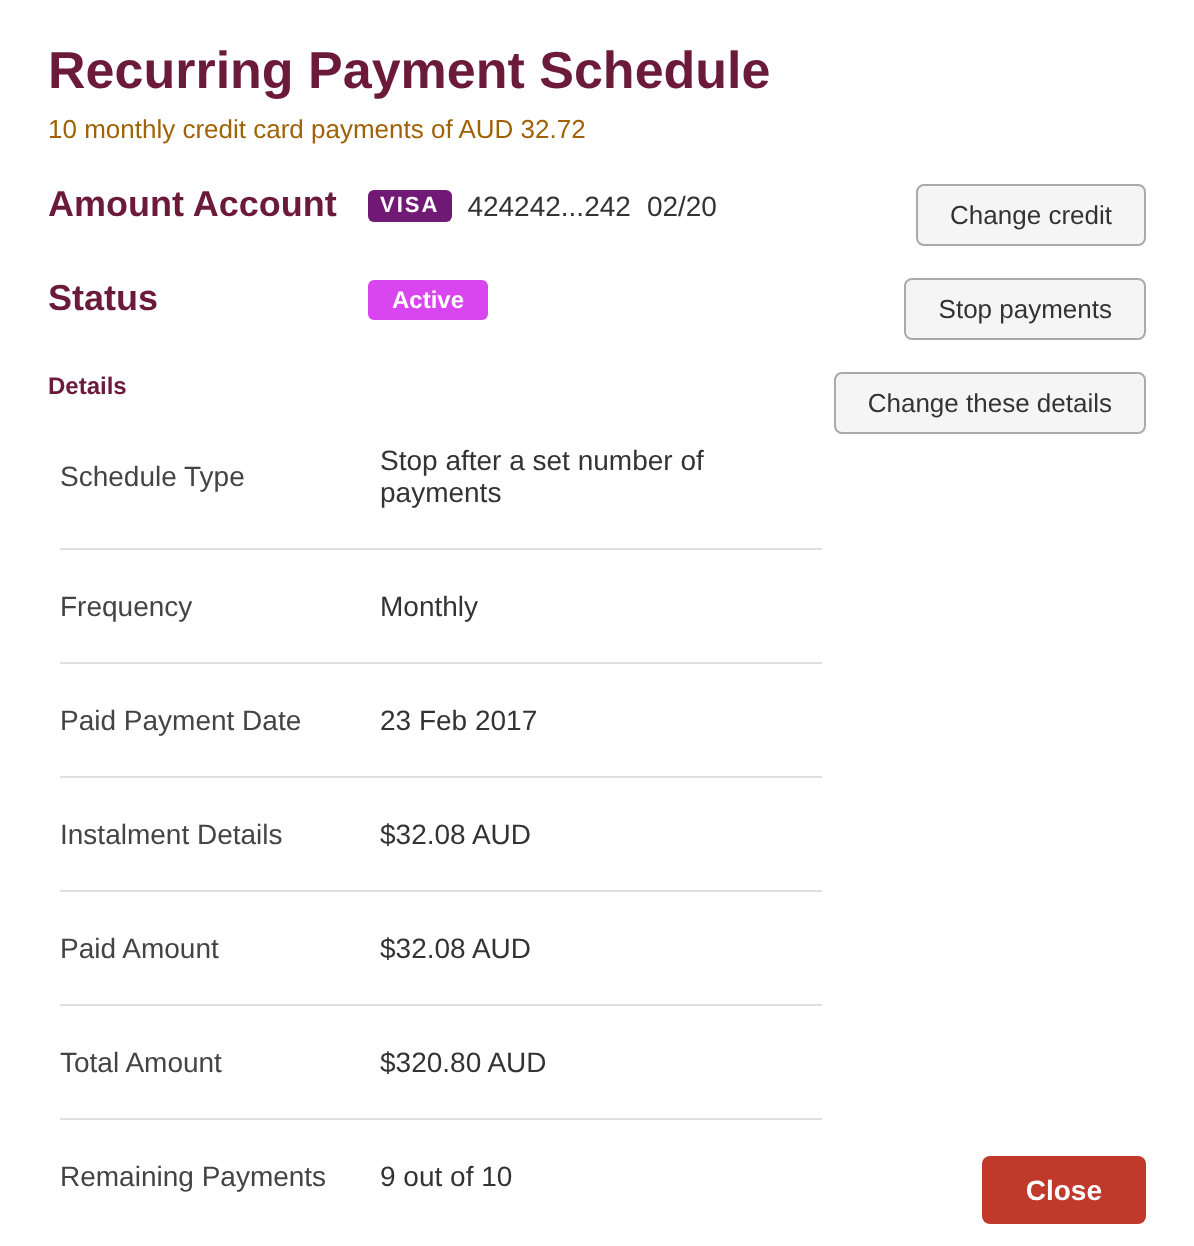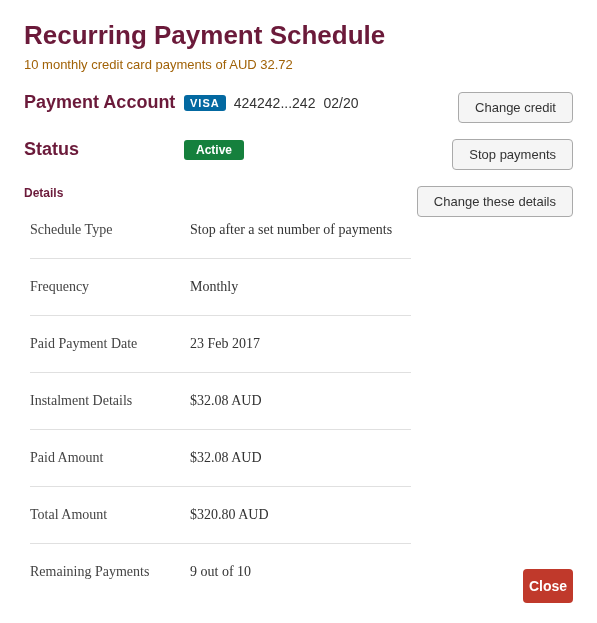--- a/index.html
+++ b/index.html
@@ -41,35 +41,35 @@
       gap: 8px;
     }
     .label-heading {
       color: #6b1a3a;
       font-size: 18px;
       font-weight: bold;
       min-width: 160px;
     }
     .visa-logo {
       display: inline-block;
-      background: #0369a1;
+      background: #701a75;
       color: #fff;
       font-weight: bold;
       font-size: 11px;
       padding: 2px 6px;
       border-radius: 3px;
       letter-spacing: 1px;
       margin-right: 8px;
     }
     .card-info {
       color: #333;
       font-size: 14px;
     }
     .status-badge {
-      background: #15803d;
+      background: #d946ef;
       color: #fff;
       font-size: 12px;
       padding: 3px 12px;
       border-radius: 3px;
       font-weight: bold;
     }
     .btn-outline {
       border: 1px solid #aaa;
       background: #f5f5f5;
       color: #333;
@@ -94,21 +94,20 @@
       flex: 1;
     }
     .details-right {
       display: flex;
       flex-direction: column;
       align-items: flex-start;
     }
     table.details-table {
       width: 100%;
       border-collapse: collapse;
-      font-family: Liberation Serif, serif;
     }
     table.details-table tr td {
       padding: 10px 6px;
       font-size: 14px;
       vertical-align: middle;
     }
     table.details-table tr td:first-child {
       color: #444;
       font-weight: normal;
       width: 160px;
@@ -125,36 +124,36 @@
       border-top: 1px solid #e0e0e0;
     }
     .close-btn {
       position: absolute;
       bottom: 20px;
       right: 24px;
       background: #c0392b;
       color: #fff;
       border: none;
       font-size: 14px;
-      padding: 9px 6px;
+      padding: 9px 22px;
       border-radius: 4px;
       cursor: pointer;
       font-weight: bold;
       margin-left: 36px;
     }
   </style>
 </head>
 <body>
 
 <h1 class="page-title">Recurring Payment Schedule</h1>
 <p class="subtitle">10 monthly credit card payments of AUD 32.72</p>
 
 <div class="section">
   <div class="section-left">
-    <span class="label-heading">Payment Account</span>
+    <span class="label-heading">Amount Account</span>
     <span class="visa-logo">VISA</span>
     <span class="card-info">424242...242</span>
     <span class="card-info" style="margin-left:8px;">02/20</span>
   </div>
   <div class="section-right">
     <button class="btn-outline">Change credit</button>
   </div>
 </div>
 
 <div class="section">

